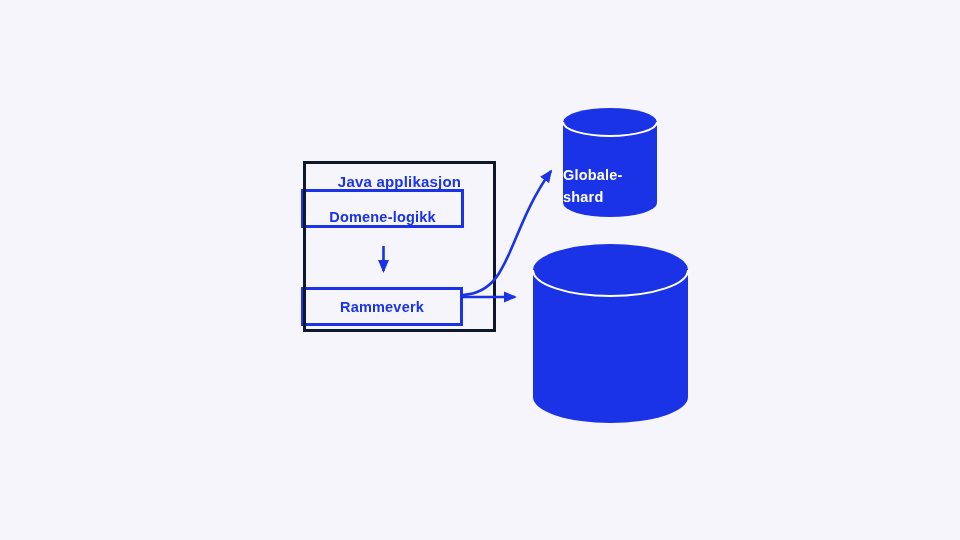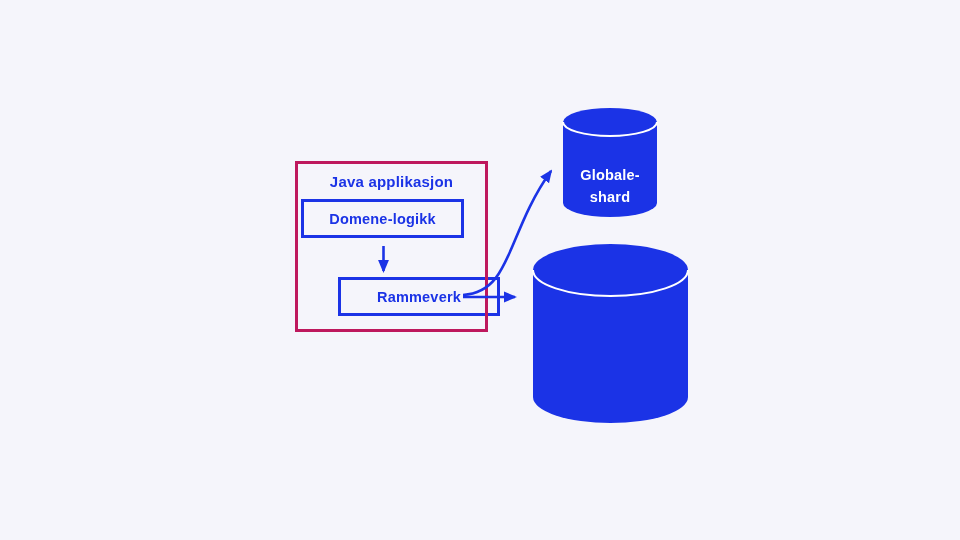--- a/index.html
+++ b/index.html
@@ -16,23 +16,23 @@
   }
   .arrow-layer {
     position: absolute;
     left: 0; top: 0;
     width: 960px; height: 540px;
     z-index: 2;
     pointer-events: none;
   }
   .app-box {
     position: absolute;
-    left: 295px; top: 161px;
+    left: 303px; top: 161px;
     width: 187px; height: 165px;
-    border: 3px solid #be185d;
+    border: 3px solid #0f172a;
     z-index: 1;
   }
   .app-box-title {
     position: absolute;
     left: 0; top: 9px;
     width: 100%;
     text-align: center;
     font-size: 15px;
     font-weight: bold;
     color: #1b33e6;
@@ -43,26 +43,26 @@
     border: 3px solid #1b33e6;
     background: #f5f5fb;
     display: flex;
     align-items: center;
     justify-content: center;
     font-size: 14.5px;
     font-weight: bold;
     color: #1b33e6;
     letter-spacing: 0.2px;
   }
-  .node-box.domain { left: 301px; top: 199px; width: 157px; height: 33px; }
-  .node-box.framework { left: 301px; top: 277px; width: 156px; height: 33px; margin-left: 37px; }
+  .node-box.domain { left: 301px; top: 189px; width: 157px; height: 33px; align-items: flex-end; }
+  .node-box.framework { left: 301px; top: 287px; width: 156px; height: 33px; }
   .cyl-label {
     position: absolute;
     z-index: 3;
-    text-align: center;
+    text-align: left;
     color: #ffffff;
     font-weight: bold;
     letter-spacing: 0.2px;
   }
   .cyl-label.global {
     left: 563px; top: 164px;
     width: 94px;
     font-size: 14.5px;
     line-height: 22px;
   }

